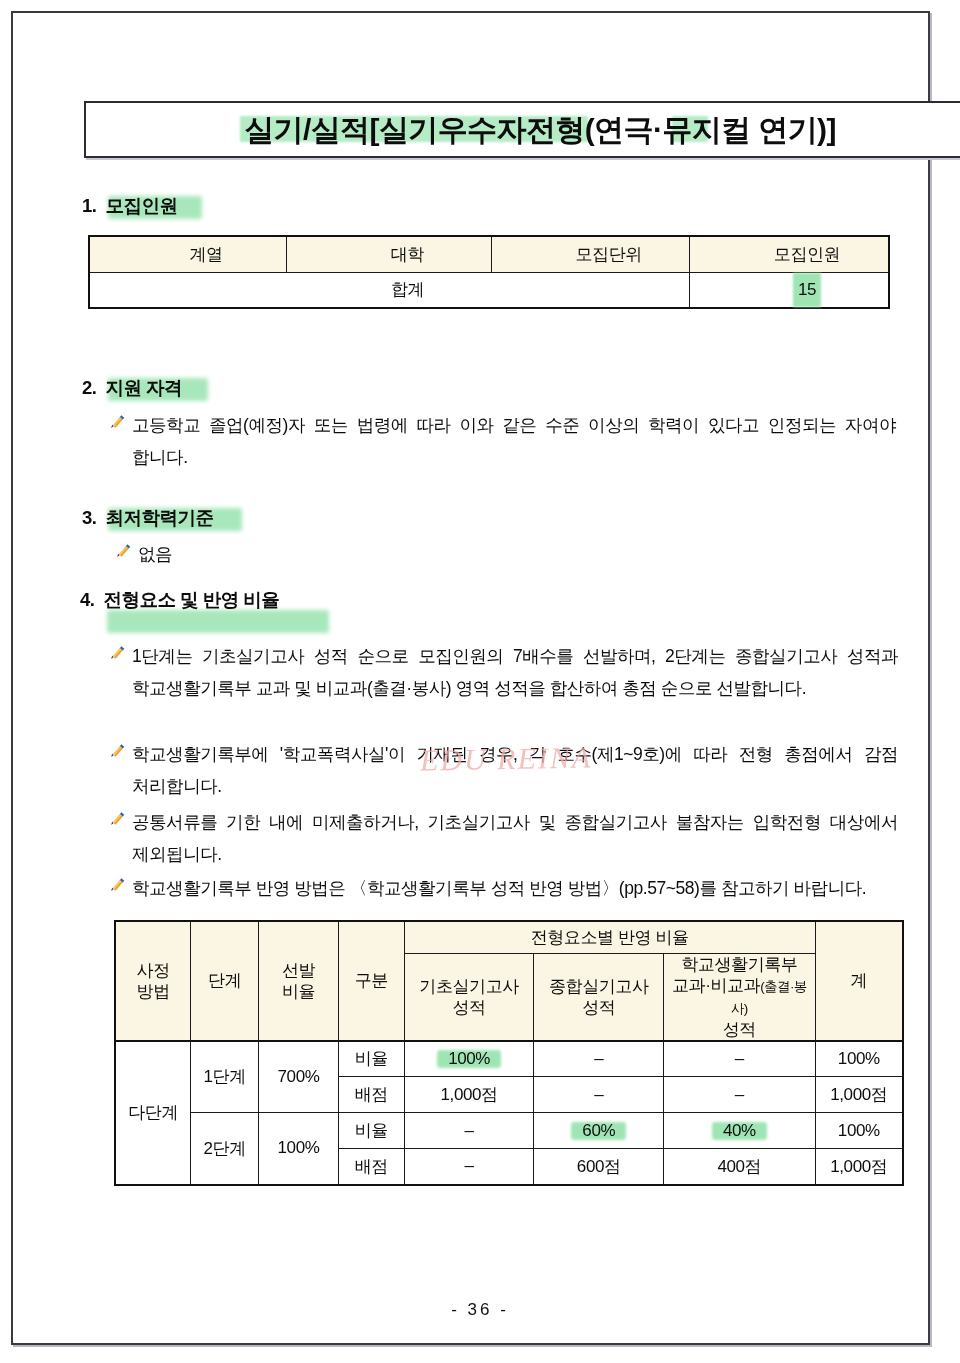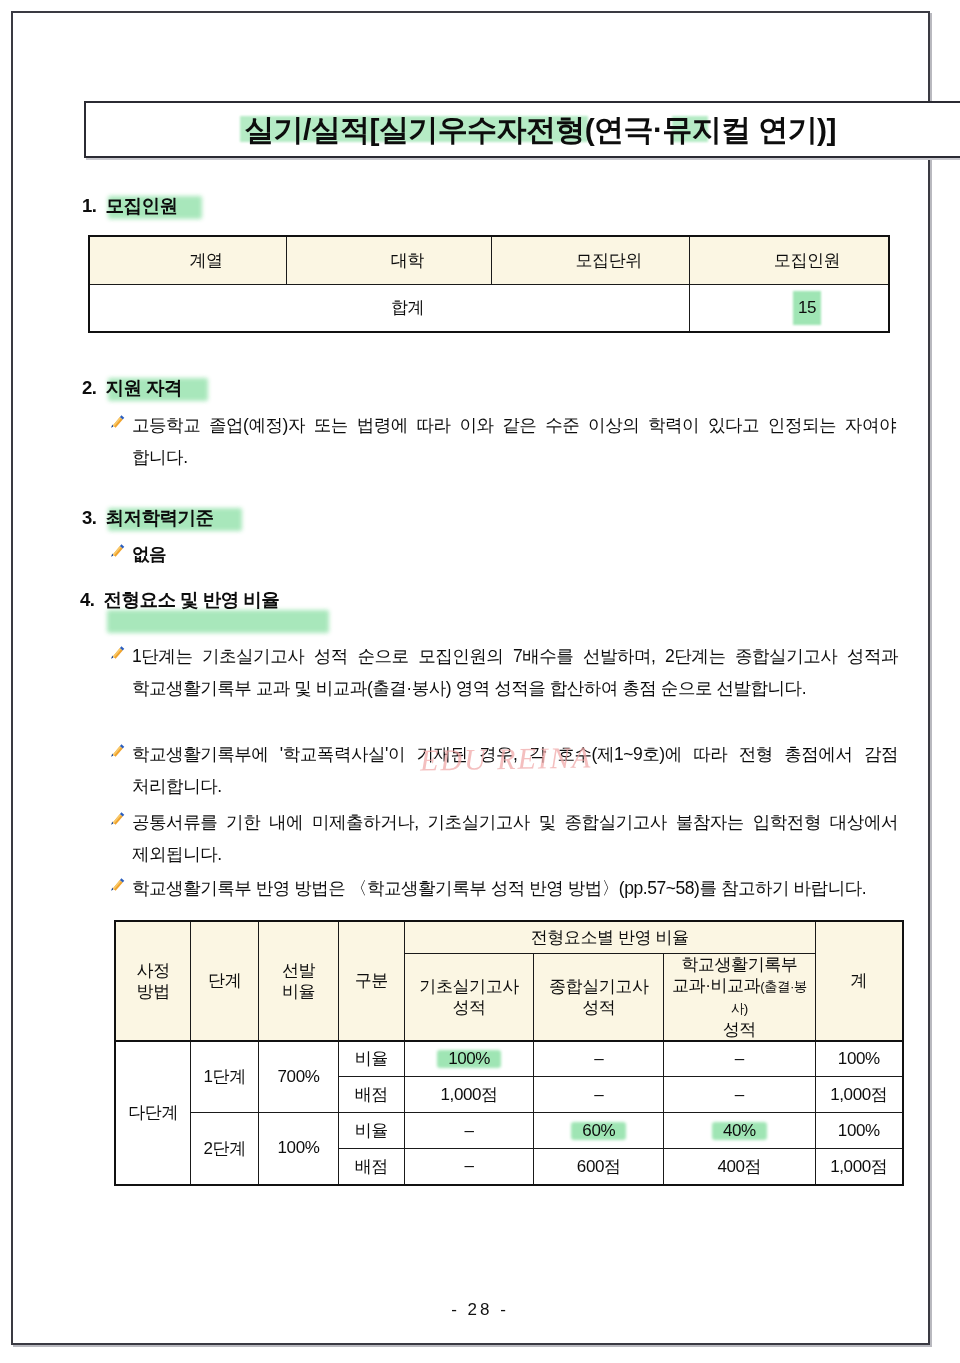--- a/index.html
+++ b/index.html
@@ -175,21 +175,21 @@
     background: #fbf6e3;
   }
 
   
   #table-capacity {
     left: 88px;
     top: 235px;
     width: 802px;
     border: 2px solid #111;
   }
-  #table-capacity td { height: 48px; padding-left: 36px; }
+  #table-capacity td { height: 36px; padding-left: 36px; }
   #table-capacity .outer-t { border-top: 2px solid #111; }
   #table-capacity .outer-b { border-bottom: 2px solid #111; }
 
   
   #table-factors {
     left: 114px;
     top: 920px;
     width: 790px;
     border: 2px solid #111;
   }
@@ -298,21 +298,21 @@
         <path d="M10.6 3.2 L12.2 1.3 L15.2 3.9 L13.6 5.8 Z" fill="#2c5fbe"></path>
       </svg>
       <div class="btext">고등학교 졸업(예정)자 또는 법령에 따라 이와 같은 수준 이상의 학력이 있다고 인정되는 자여야 합니다.</div>
     </div>
 
     <div class="sec-hl" style="left:108px; top:508px; width:134px; height:23px;"></div>
     <div class="sec-head" style="left:82px; top:509px;">
       <span class="sec-num">3.</span><span class="sec-label">최저학력기준</span>
     </div>
 
-    <div class="bullet" style="left:110px; top:538px; width:400px;font-weight:bold;">
+    <div class="bullet" style="left:116px; top:538px; width:400px;">
       <svg class="pencil" viewBox="0 0 16 16">
         <path d="M1.2 14.6 L3.6 13.4 L2.4 11.1 Z" fill="#16428f"></path>
         <path d="M3.0 12.2 L10.6 3.2 L13.6 5.8 L6.0 14.6 Z" fill="#f0a32c"></path>
         <path d="M3.0 12.2 L10.6 3.2 L12.0 4.4 L4.4 13.4 Z" fill="#f7c96b"></path>
         <path d="M10.6 3.2 L12.2 1.3 L15.2 3.9 L13.6 5.8 Z" fill="#2c5fbe"></path>
       </svg>
       <div class="btext nowrap">없음</div>
     </div>
 
     <div class="sec-hl" style="left:107px; top:610px; width:222px; height:23px;"></div>
@@ -438,16 +438,16 @@
         <tr>
           <td>배점</td>
           <td>–</td>
           <td>600점</td>
           <td>400점</td>
           <td>1,000점</td>
         </tr>
       </tbody>
     </table>
 
-    <div class="footer">- 28 -</div>
+    <div class="footer">- 36 -</div>
 
   </div>
 </div>
 
 </body></html>

